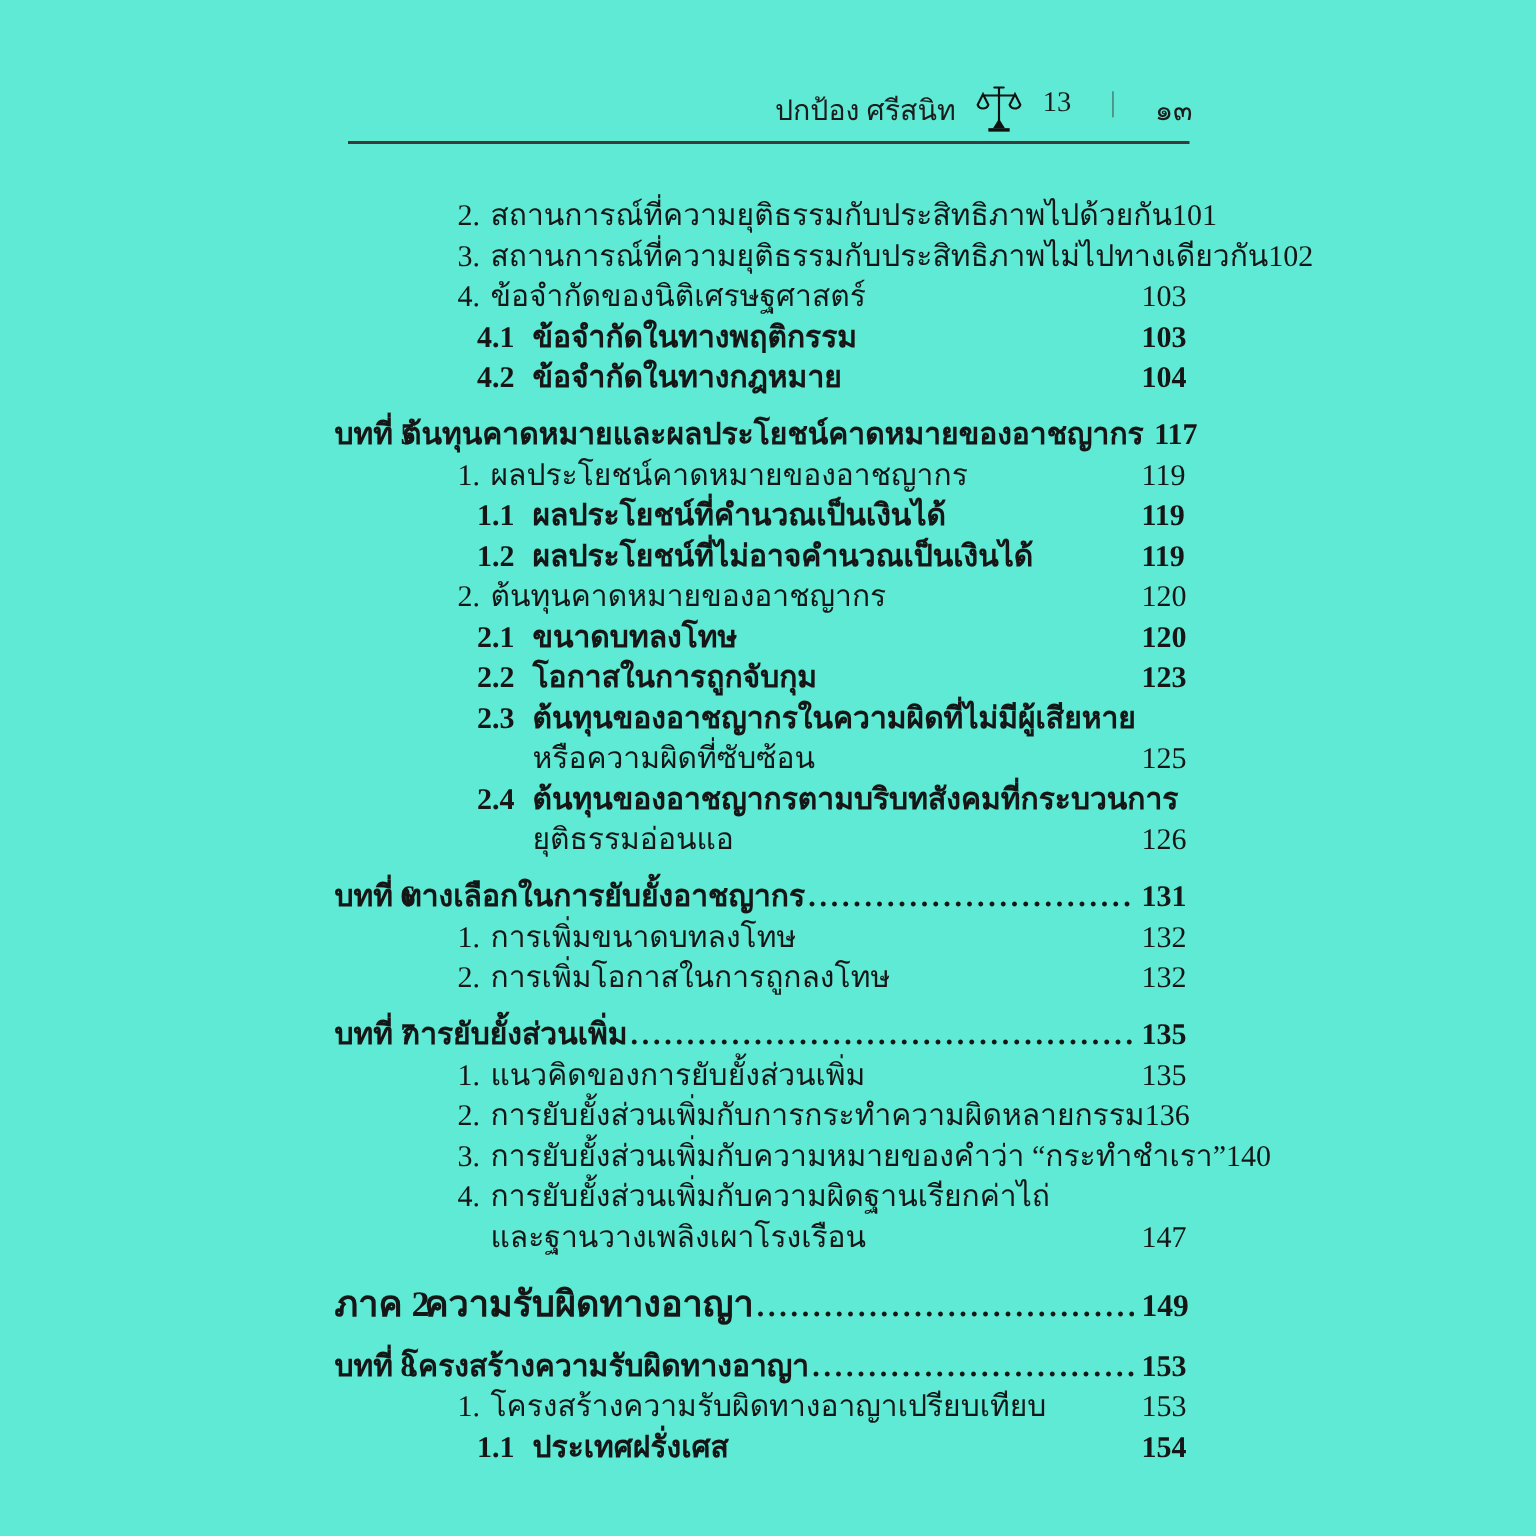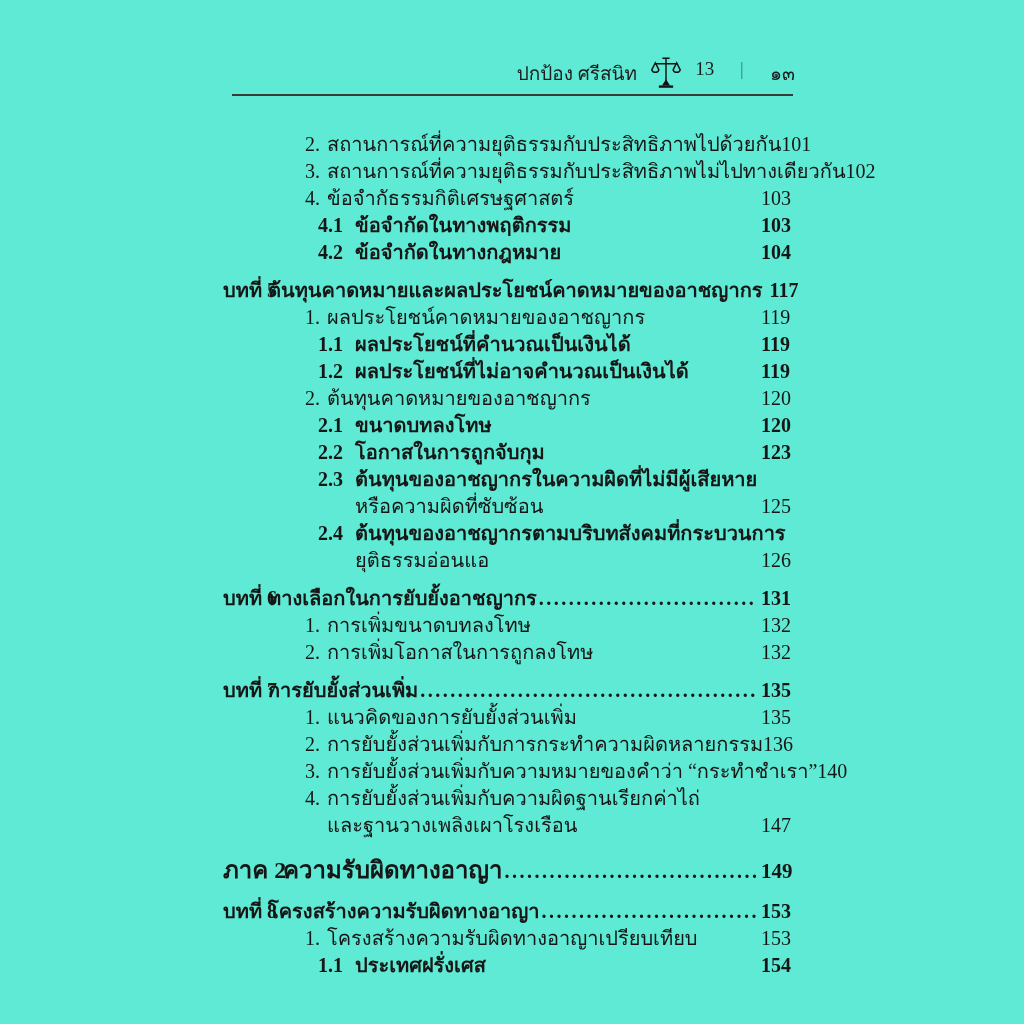--- a/index.html
+++ b/index.html
@@ -80,21 +80,21 @@
         <span class="pg">101</span>
       </div>
       <div class="row item">
         <span class="num">3.</span>
         <span class="txt">สถานการณ์ที่ความยุติธรรมกับประสิทธิภาพไม่ไปทางเดียวกัน</span>
         <span class="spacer"></span>
         <span class="pg">102</span>
       </div>
       <div class="row item">
         <span class="num">4.</span>
-        <span class="txt">ข้อจำกัธรรมกิติเศรษฐศาสตร์</span>
+        <span class="txt">ข้อจำกัดของนิติเศรษฐศาสตร์</span>
         <span class="spacer"></span>
         <span class="pg">103</span>
       </div>
       <div class="row subitem">
         <span class="num">4.1</span>
         <span class="txt">ข้อจำกัดในทางพฤติกรรม</span>
         <span class="spacer"></span>
         <span class="pg">103</span>
       </div>
       <div class="row subitem">

